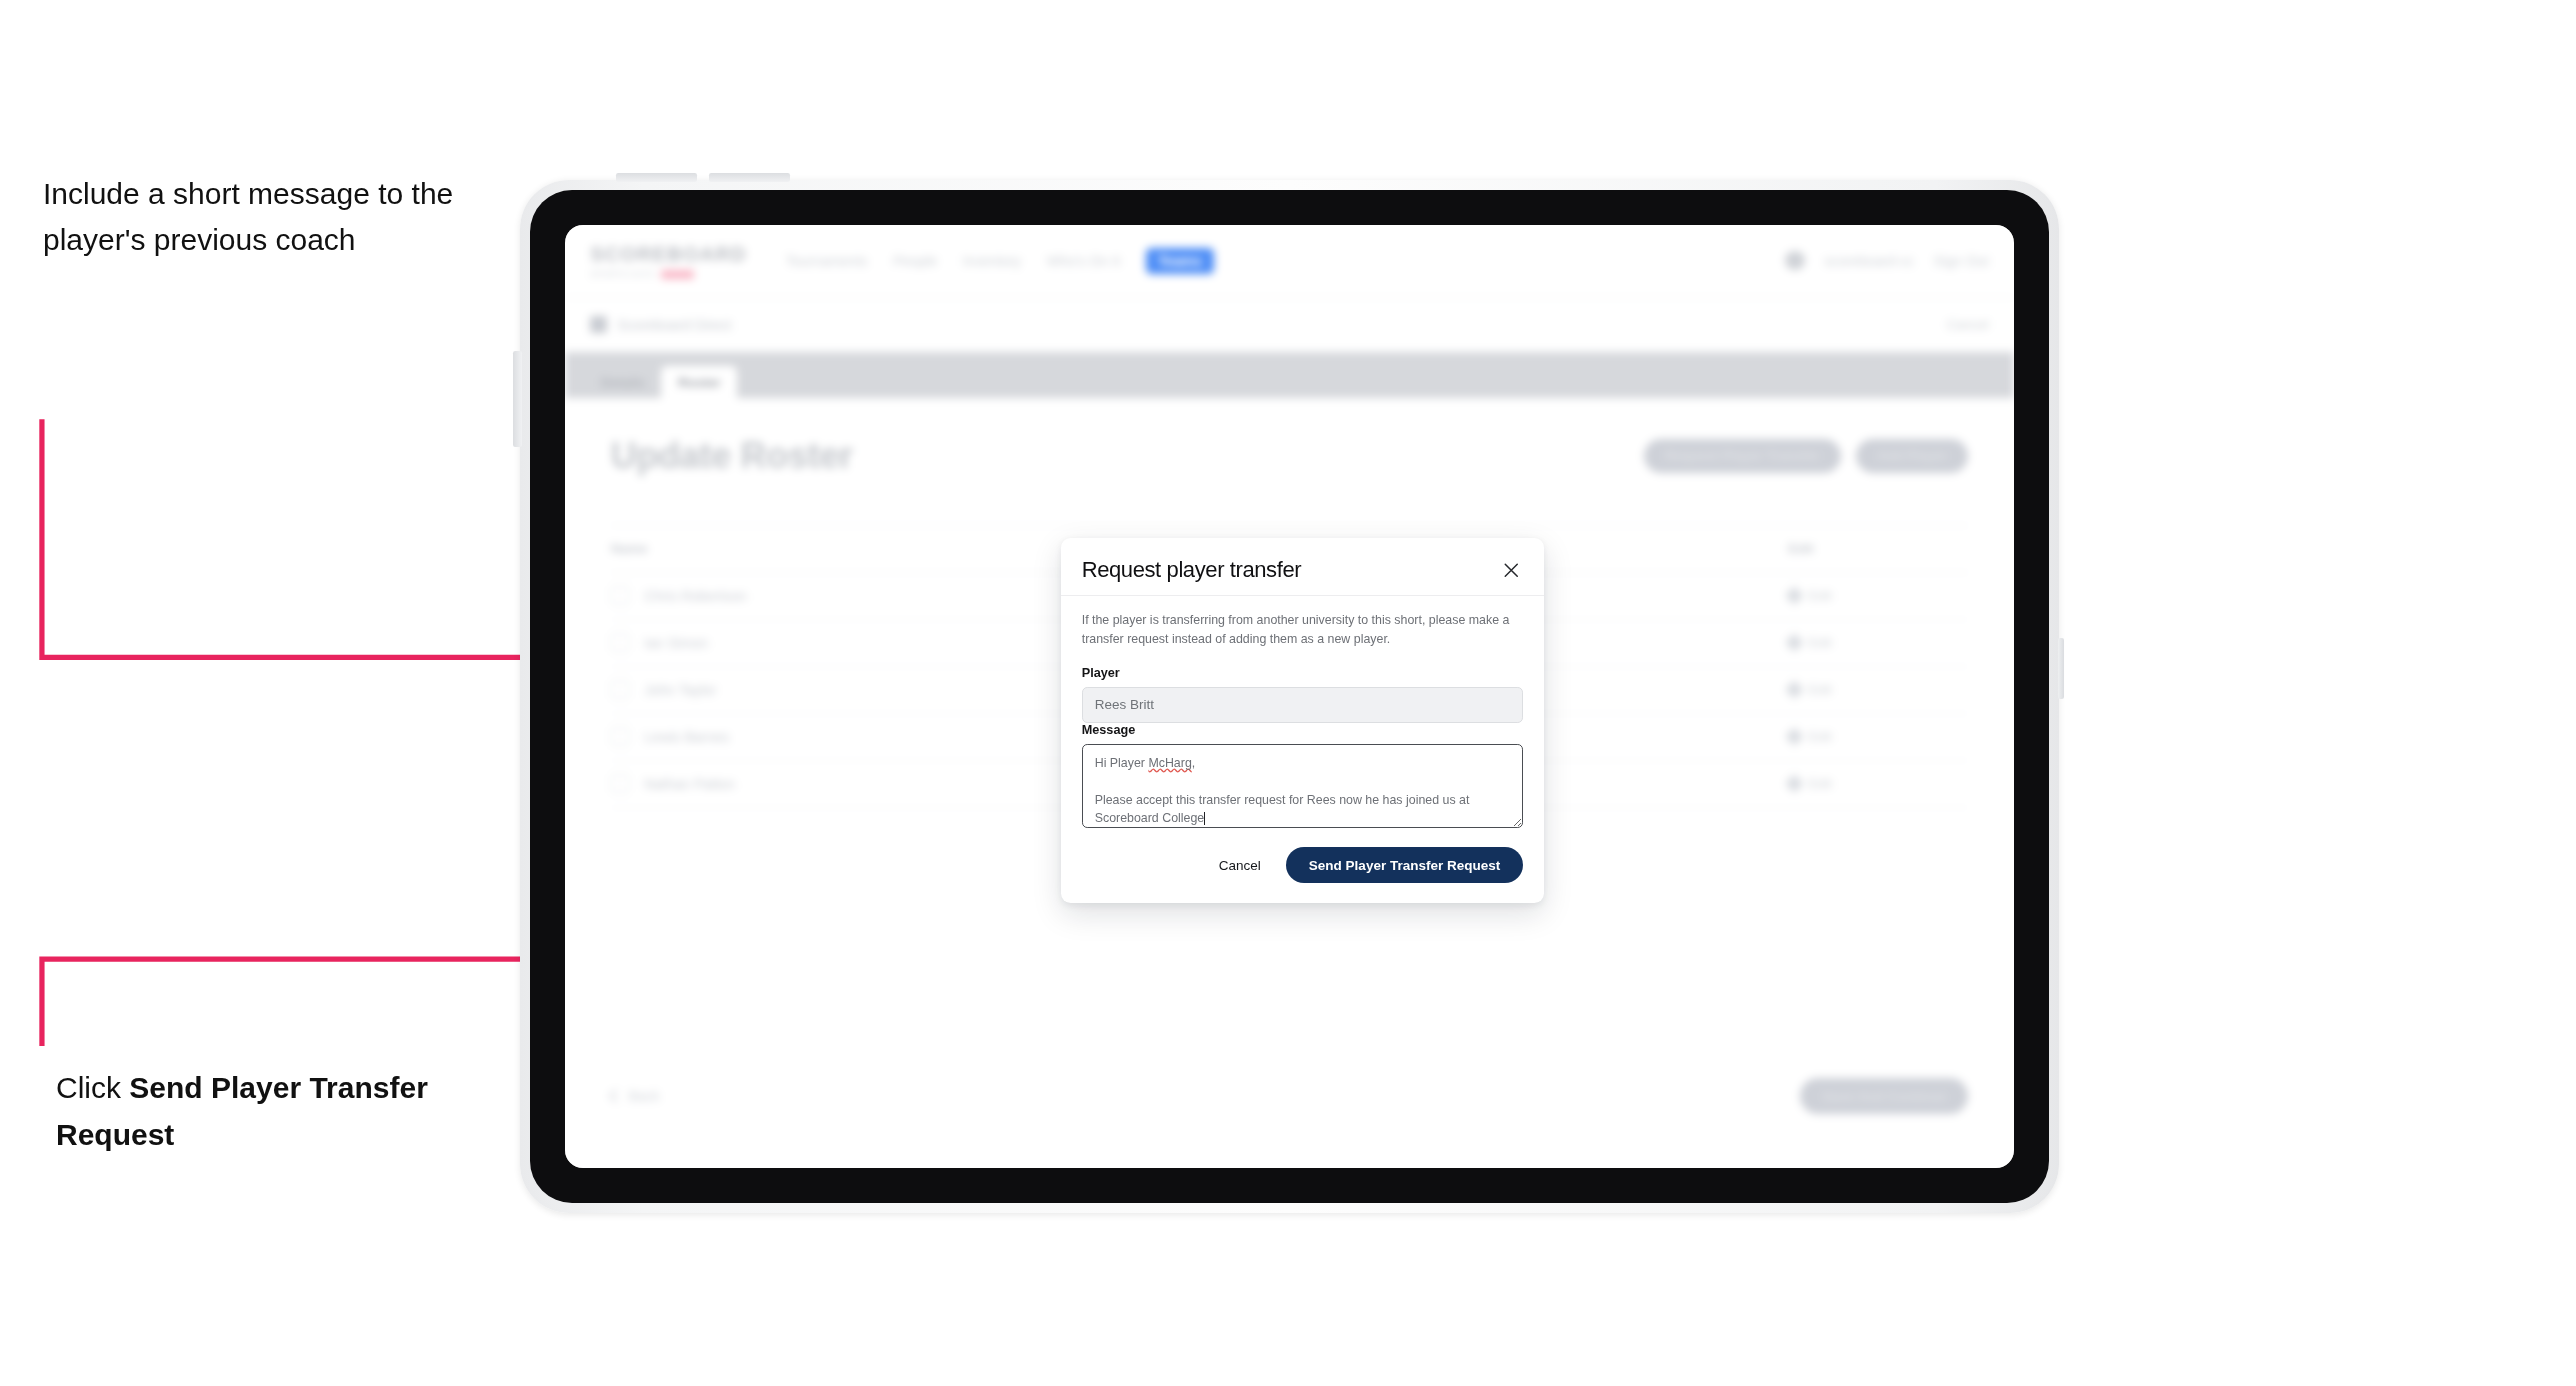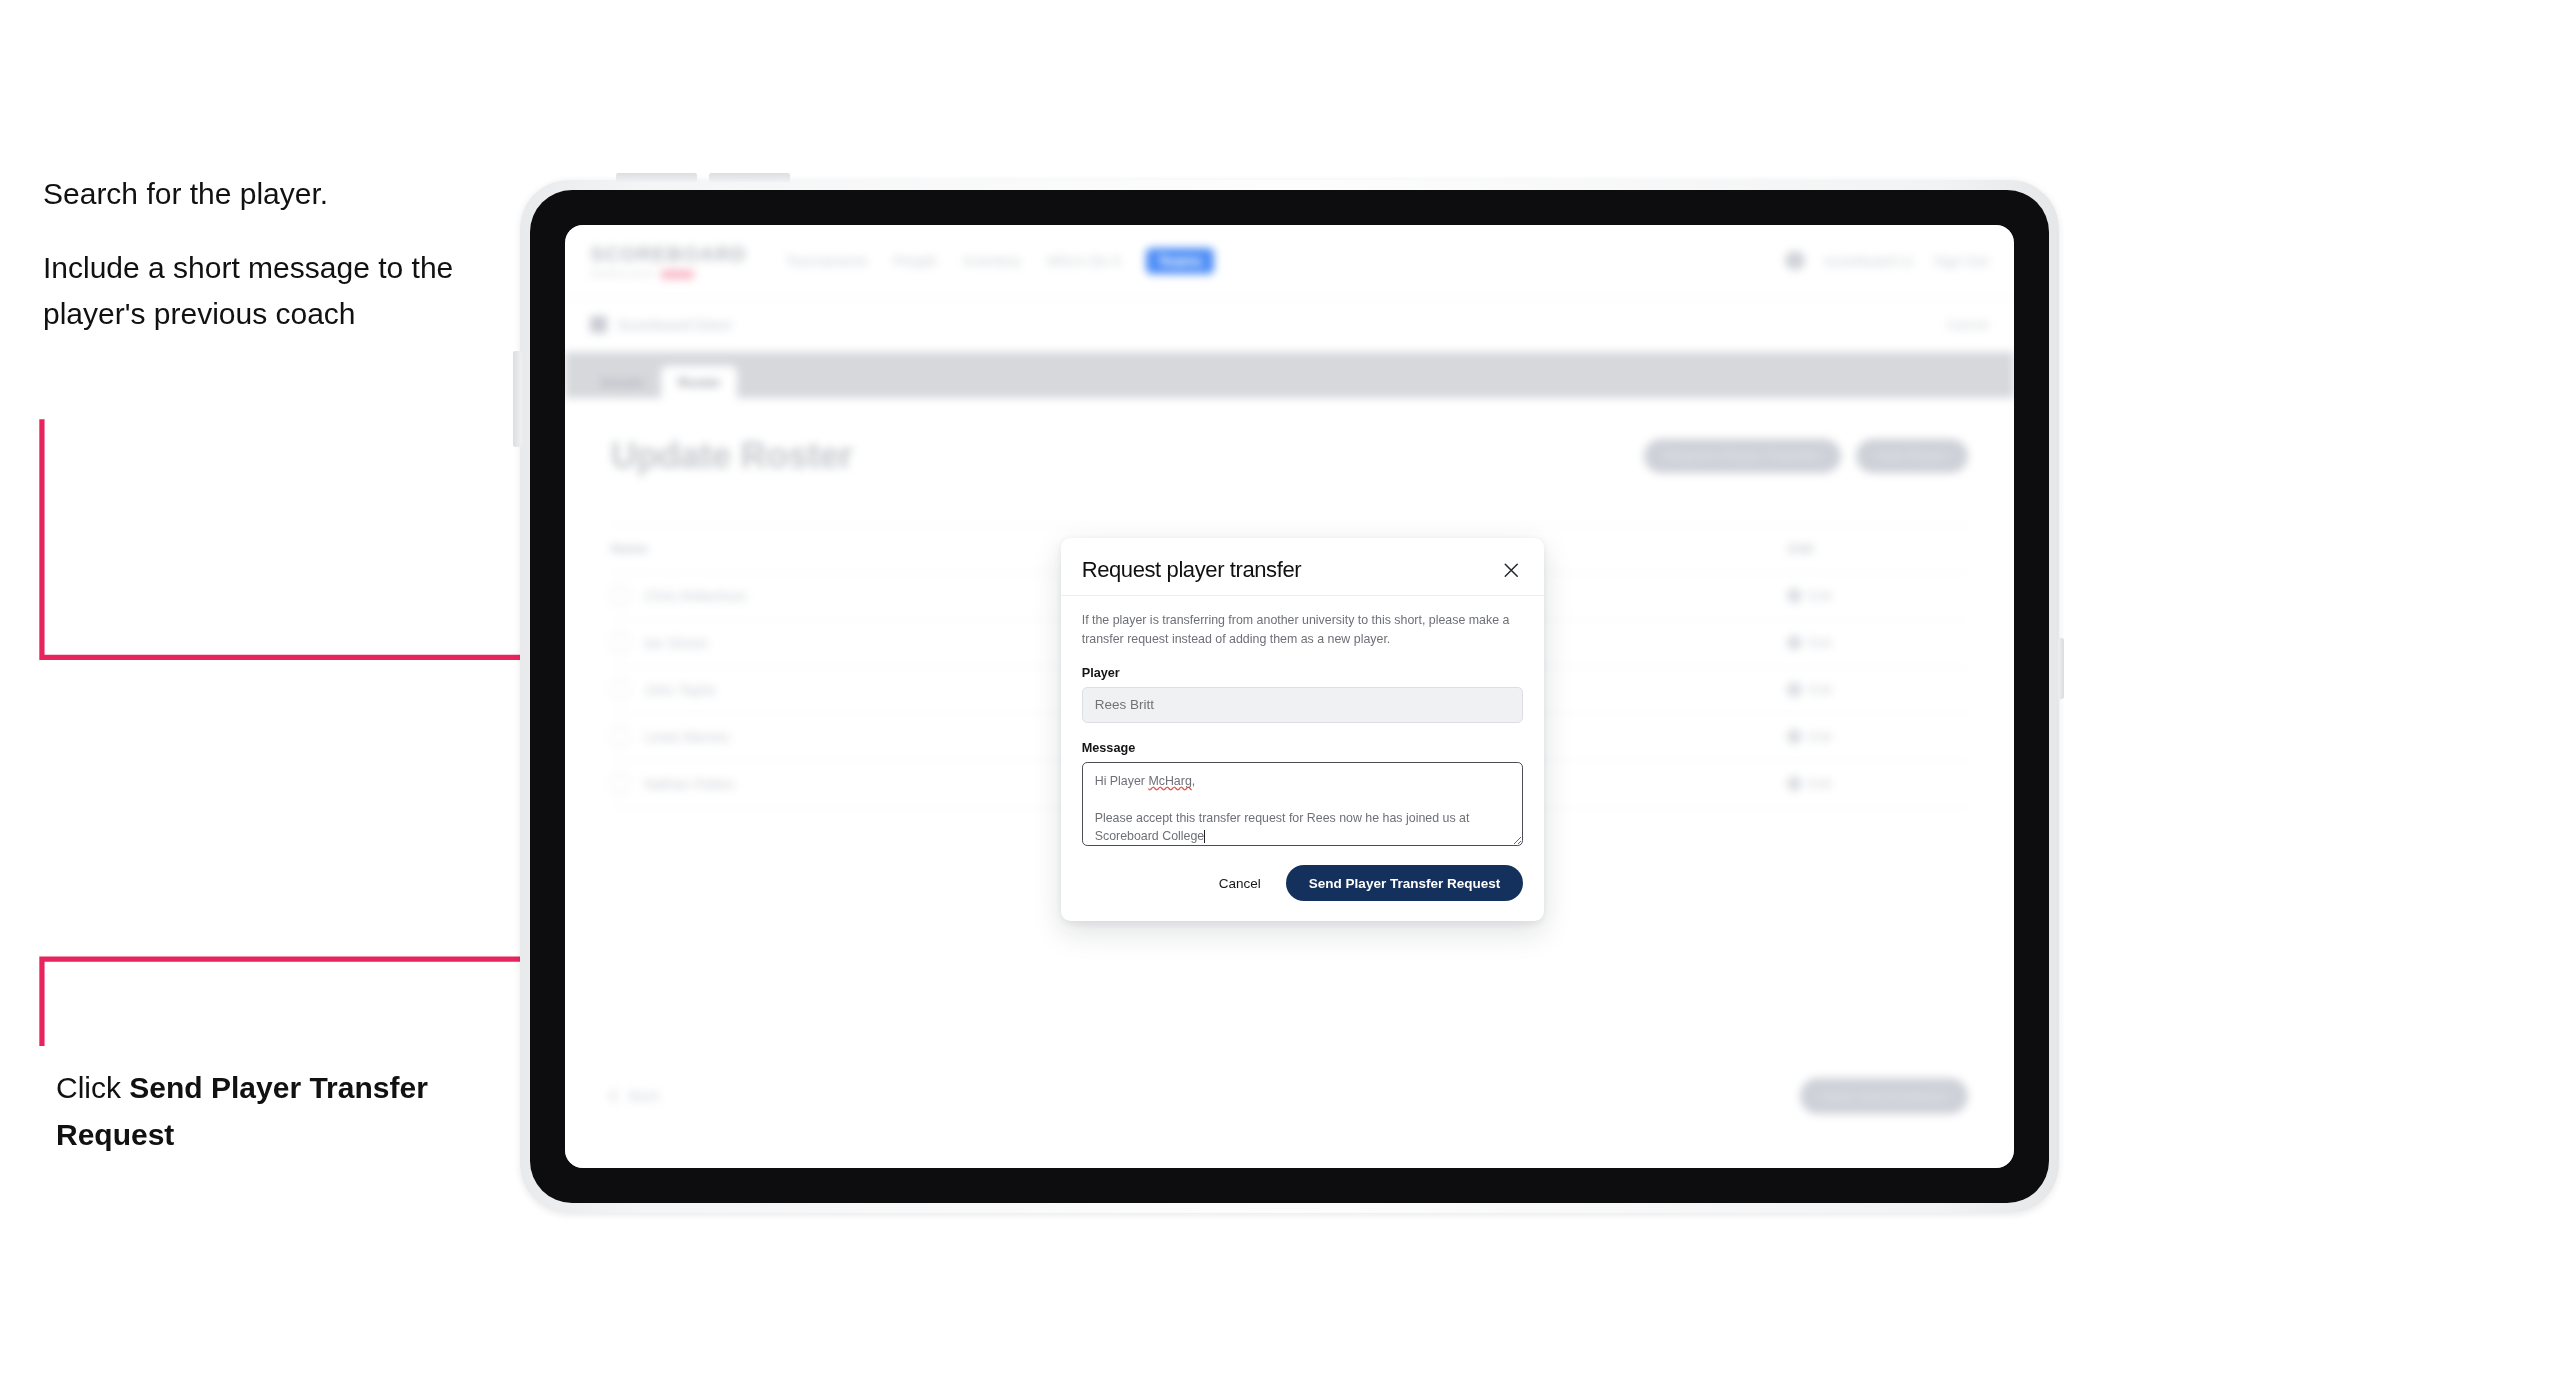--- a/index.html
+++ b/index.html
@@ -390,21 +390,21 @@
     box-sizing: border-box;
     background: #f0f1f3;
     border: 0.7px solid #dcdee1;
     border-radius: 5.2px;
     padding: 9.7px 12px;
     font-family: "Liberation Sans", sans-serif;
     font-size: 13.5px;
     color: #6f7378;
     outline: none;
   }
-  #message-label { margin-top: 18px; }
+  #message-label { margin-top: 0; }
   #message-textarea {
     width: 100%;
     box-sizing: border-box;
     background: #ffffff;
     border: 1.1px solid #4a4d52;
     border-radius: 5.2px;
     padding: 9px 12px;
     font-family: "Liberation Sans", sans-serif;
     font-size: 12.4px;
     line-height: 1.5;
@@ -452,21 +452,20 @@
     color: #ffffff;
     padding: 10.5px 22.5px;
     cursor: pointer;
     white-space: nowrap;
   }
 </style>
 </head>
 <body>
 
 <div class="annotation-block" id="anno-top">
-  <p class="para-1">Search for the player.</p>
   <p class="para-2">Include a short message to the player's previous coach</p>
 </div>
 
 <div class="annotation-block" id="anno-bottom">
   <span>Click </span><span class="strong">Send Player Transfer Request</span>
 </div>
 
 <svg class="arrow-svg" id="arrow-top-svg" viewBox="0 0 1420 380">
   <path d="M 56 0 L 56 318 L 1352 318" fill="none" stroke="#e8245e" stroke-width="7"></path>
   <path d="M 1330 294 L 1372 318 L 1330 342" fill="none" stroke="#e8245e" stroke-width="7" stroke-linecap="round" stroke-linejoin="round"></path>

